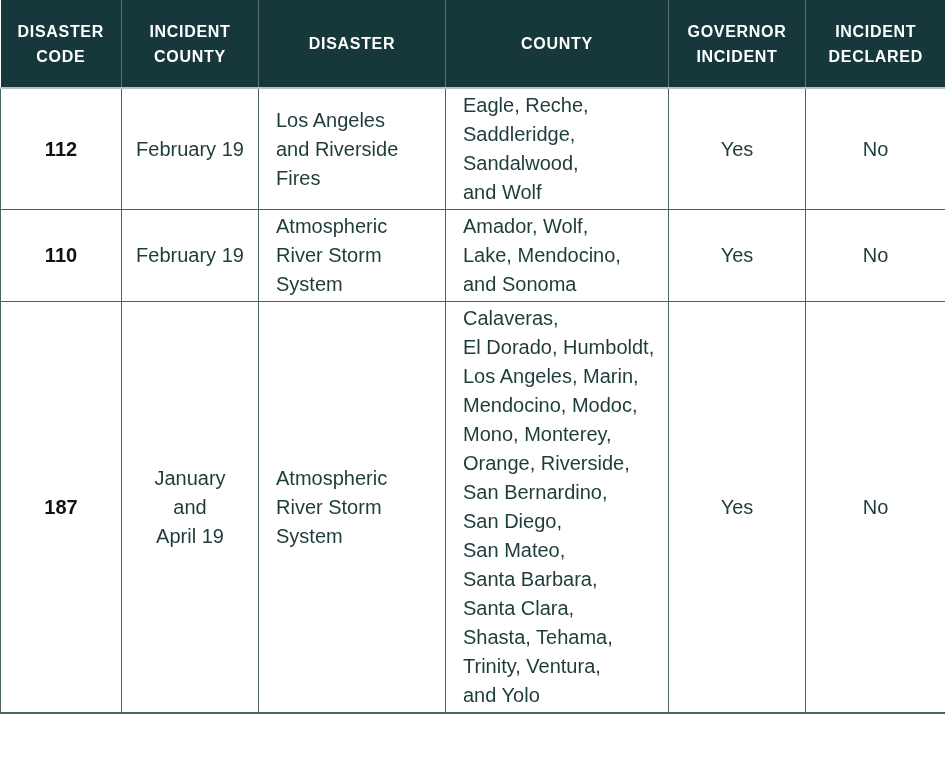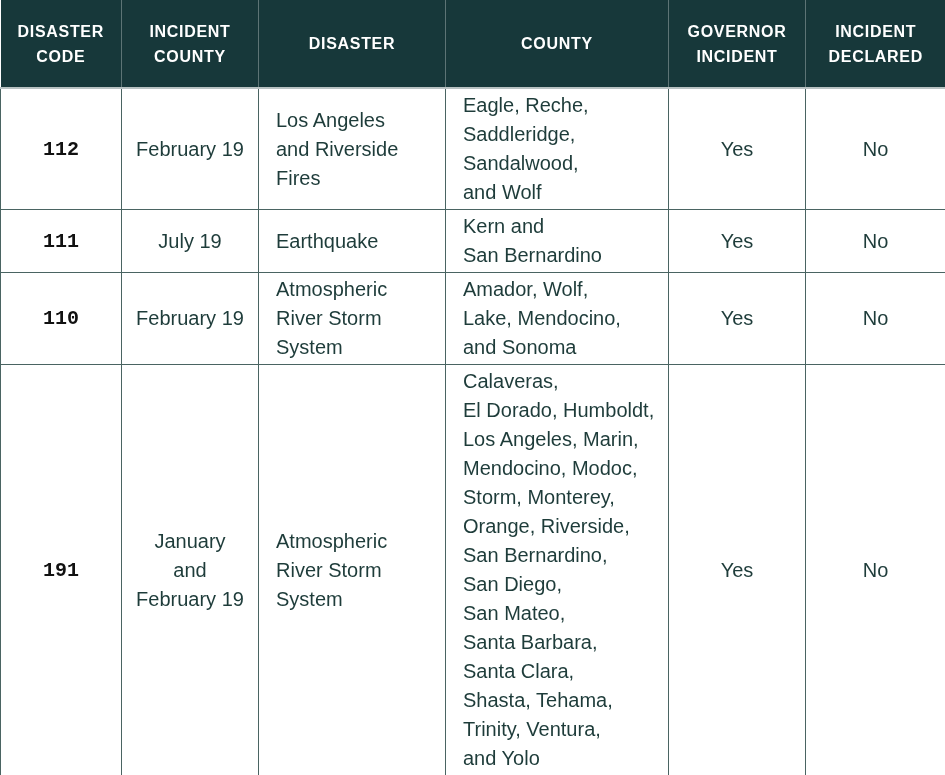--- a/index.html
+++ b/index.html
@@ -51,21 +51,20 @@
     border-bottom-width: 2px;
   }
   td.cell-left {
     text-align: left;
     padding-left: 17px;
     padding-right: 12px;
   }
   td.cell-code {
     font-weight: 700;
     color: #111111;
-    font-family: Liberation Mono, monospace;
   }
 </style>
 </head>
 <body>
 
 <div class="sheet">
   <table class="data-table">
     <colgroup>
       <col style="width:121px">
       <col style="width:137px">
@@ -96,53 +95,44 @@
 and Riverside
 Fires</td>
         <td class="cell-left">Eagle, Reche,
 Saddleridge,
 Sandalwood,
 and Wolf</td>
         <td>Yes</td>
         <td>No</td>
       </tr>
       <tr>
-        <td class="cell-code">111</td>
-        <td>July 19</td>
-        <td class="cell-left">Earthquake</td>
-        <td class="cell-left">Kern and
-San Bernardino</td>
-        <td>Yes</td>
-        <td>No</td>
-      </tr>
-      <tr>
         <td class="cell-code">110</td>
         <td>February 19</td>
         <td class="cell-left">Atmospheric
 River Storm
 System</td>
         <td class="cell-left">Amador, Wolf,
 Lake, Mendocino,
 and Sonoma</td>
         <td>Yes</td>
         <td>No</td>
       </tr>
       <tr>
-        <td class="cell-code">191</td>
+        <td class="cell-code">187</td>
         <td>January
 and
-February 19</td>
+April 19</td>
         <td class="cell-left">Atmospheric
 River Storm
 System</td>
         <td class="cell-left">Calaveras,
 El Dorado, Humboldt,
 Los Angeles, Marin,
 Mendocino, Modoc,
-Storm, Monterey,
+Mono, Monterey,
 Orange, Riverside,
 San Bernardino,
 San Diego,
 San Mateo,
 Santa Barbara,
 Santa Clara,
 Shasta, Tehama,
 Trinity, Ventura,
 and Yolo</td>
         <td>Yes</td>

